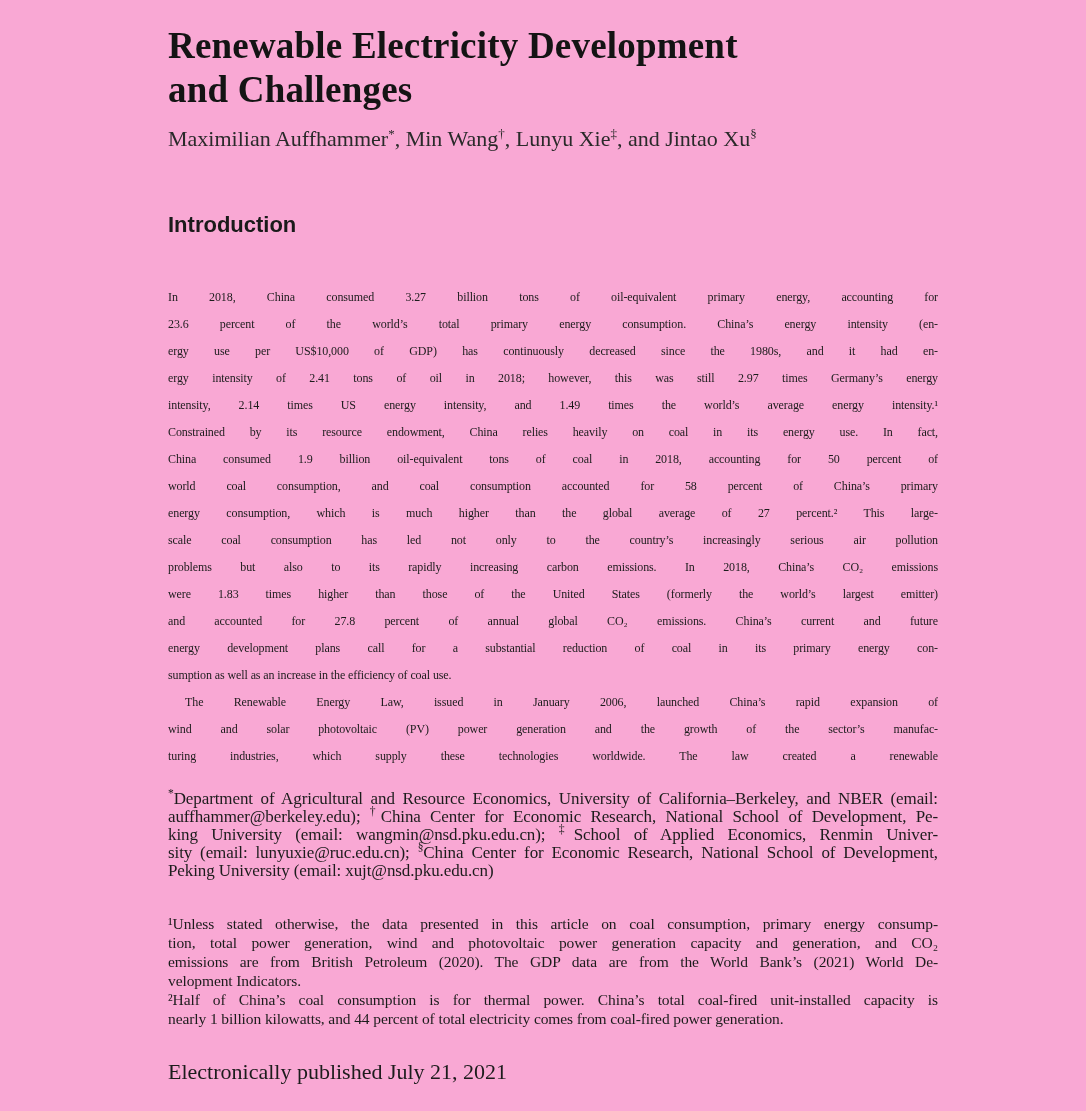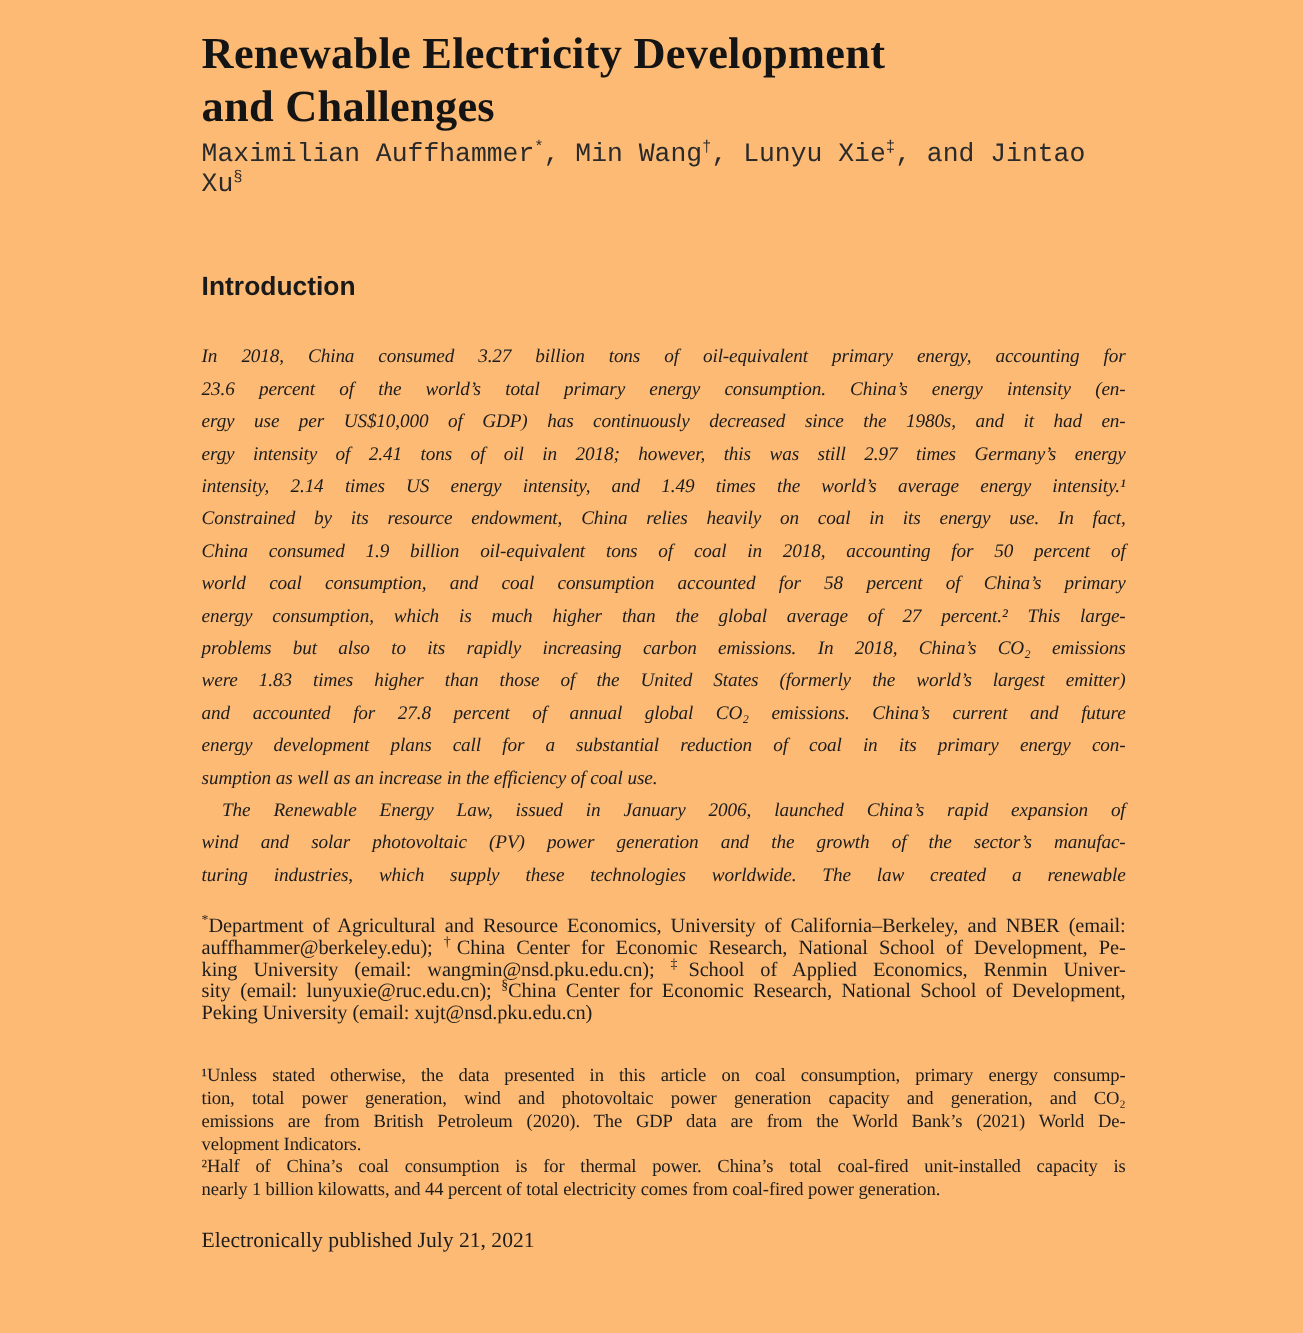--- a/index.html
+++ b/index.html
@@ -4,63 +4,62 @@
 <style>
   html, body {
     margin: 0;
     padding: 0;
     background: #ffffff;
   }
   .page {
     position: relative;
     width: 1086px;
     height: 1111px;
-    background: #fdba74;
+    background: #f9a8d4;
     overflow: hidden;
     font-family: "Liberation Serif", "DejaVu Serif", serif;
     color: #1c1c1c;
   }
   .content {
     position: absolute;
     left: 168px;
     top: 0;
     width: 770px;
   }
   .title {
     padding-top: 24px;
     font-size: 37px;
     line-height: 44px;
     font-weight: 700;
     color: #141414;
     letter-spacing: 0.2px;
   }
   .authors {
-    margin-top: 4px;
-    font-family: Liberation Mono, monospace;
+    margin-top: 14px;
+    font-family: Liberation Serif, serif;
     font-size: 22px;
     color: #2a2a2a;
   }
   .authors sup {
     font-size: 13px;
     line-height: 0;
   }
   .section-heading {
     margin-top: 58px;
     font-family: "Liberation Sans", sans-serif;
     font-weight: 700;
     font-size: 22px;
     line-height: 30px;
     color: #1a1a1a;
   }
   .body-text {
-    margin-top: 30px;
-    font-size: 16px;
+    margin-top: 44px;
+    font-size: 12px;
     line-height: 27px;
     letter-spacing: -0.1px;
-    font-style: italic;
   }
   .jl {
     text-align: justify;
     text-align-last: justify;
     white-space: normal;
   }
   .jl.last-left { text-align-last: left; }
   .jl.ind { text-indent: 17px; }
   .affil {
     margin-top: 20px;
@@ -72,22 +71,22 @@
     margin-top: 34px;
     font-size: 15.5px;
     line-height: 19px;
     letter-spacing: -0.1px;
   }
   sup.mk {
     font-size: 0.68em;
     line-height: 0;
   }
   .published {
-    margin-top: 22px;
-    font-size: 18px;
+    margin-top: 34px;
+    font-size: 22px;
     line-height: 20px;
   }
 </style>
 </head>
 <body>
 
 <div class="page">
   <div class="content">
 
     <div class="title" id="title">
@@ -103,20 +102,21 @@
         <div>
           <div class="jl">In 2018, China consumed 3.27 billion tons of oil-equivalent primary energy, accounting for</div>
           <div class="jl">23.6 percent of the world’s total primary energy consumption. China’s energy intensity (en-</div>
           <div class="jl">ergy use per US$10,000 of GDP) has continuously decreased since the 1980s, and it had en-</div>
           <div class="jl">ergy intensity of 2.41 tons of oil in 2018; however, this was still 2.97 times Germany’s energy</div>
           <div class="jl">intensity, 2.14 times US energy intensity, and 1.49 times the world’s average energy intensity.¹</div>
           <div class="jl">Constrained by its resource endowment, China relies heavily on coal in its energy use. In fact,</div>
           <div class="jl">China consumed 1.9 billion oil-equivalent tons of coal in 2018, accounting for 50 percent of</div>
           <div class="jl">world coal consumption, and coal consumption accounted for 58 percent of China’s primary</div>
           <div class="jl">energy consumption, which is much higher than the global average of 27 percent.² This large-</div>
+          <div class="jl">scale coal consumption has led not only to the country’s increasingly serious air pollution</div>
           <div class="jl">problems but also to its rapidly increasing carbon emissions. In 2018, China’s CO₂ emissions</div>
           <div class="jl">were 1.83 times higher than those of the United States (formerly the world’s largest emitter)</div>
           <div class="jl">and accounted for 27.8 percent of annual global CO₂ emissions. China’s current and future</div>
           <div class="jl">energy development plans call for a substantial reduction of coal in its primary energy con-</div>
           <div class="jl last-left">sumption as well as an increase in the efficiency of coal use.</div>
         </div>
         <div>
           <div class="jl ind">The Renewable Energy Law, issued in January 2006, launched China’s rapid expansion of</div>
           <div class="jl">wind and solar photovoltaic (PV) power generation and the growth of the sector’s manufac-</div>
           <div class="jl">turing industries, which supply these technologies worldwide. The law created a renewable</div>

